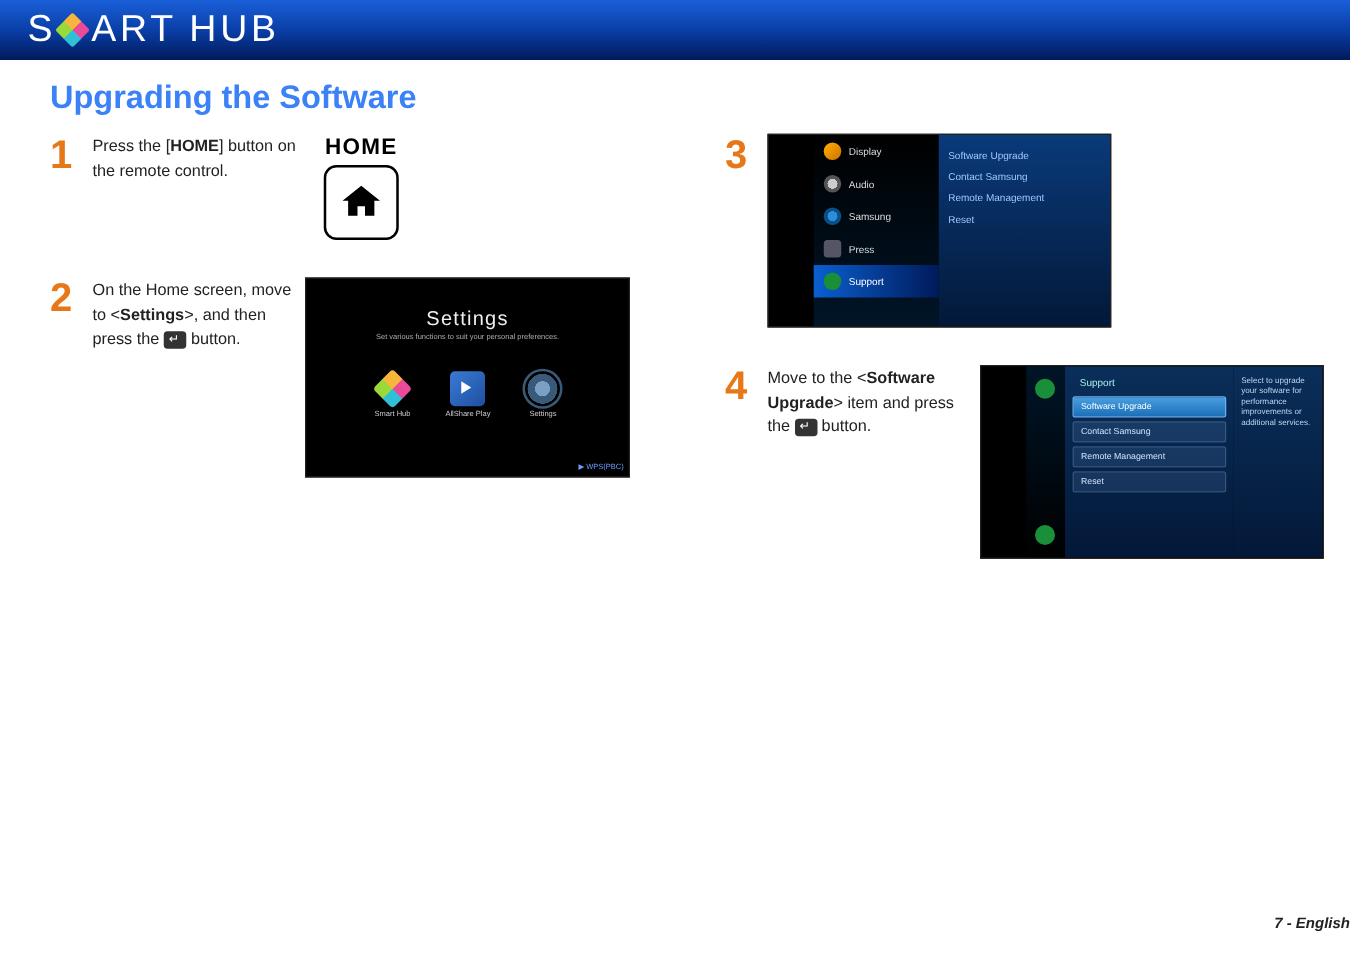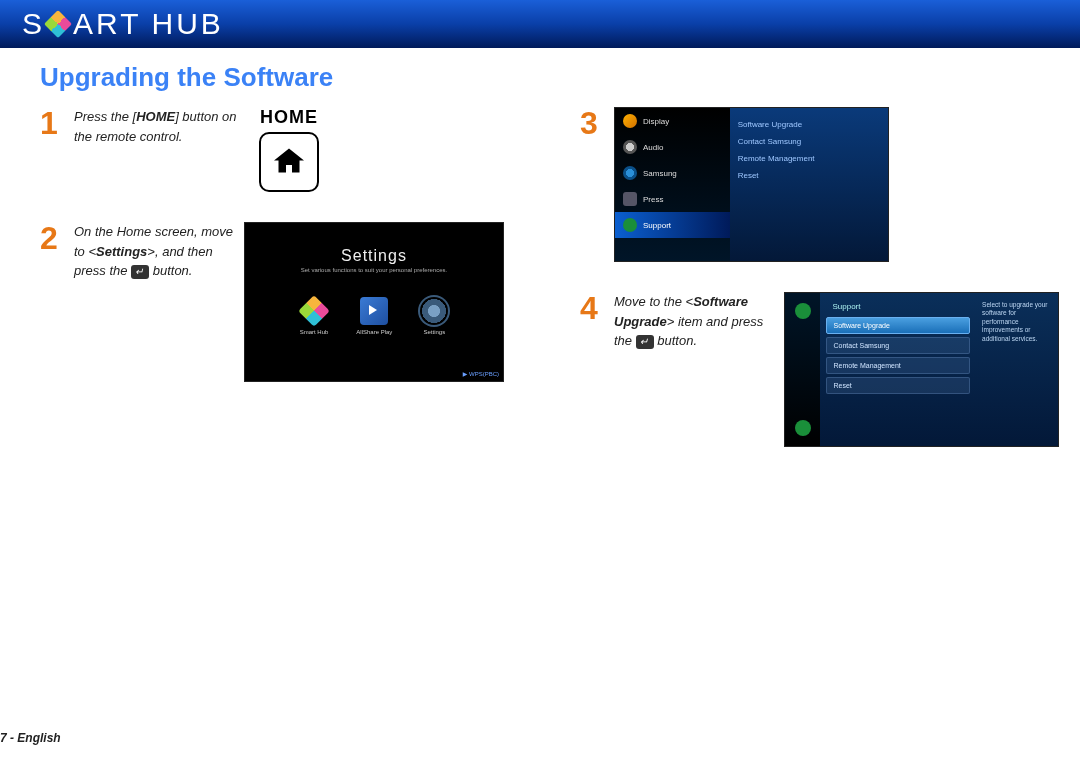--- a/index.html
+++ b/index.html
@@ -55,21 +55,20 @@
     width: 34px;
     flex-shrink: 0;
     line-height: 1;
   }
   .step-text {
     font-size: 13px;
     line-height: 1.5;
     width: 170px;
     flex-shrink: 0;
     color: #222;
-    font-style: italic;
   }
   .step-text b { font-weight: 700; }
   .step-graphic { flex: 1; }
   .enter-key {
     display: inline-block;
     width: 18px; height: 14px;
     background: #333;
     border-radius: 3px;
     vertical-align: middle;
     position: relative;
@@ -97,21 +96,21 @@
   
   .tv {
     background: #000;
     border: 1px solid #222;
     width: 260px; height: 160px;
     color: #fff;
     font-size: 9px;
     position: relative;
     overflow: hidden;
   }
-  .tv.wide { width: 275px; height: 155px; }
+  .tv.wide { width: 275px; height: 155px; padding-left: 36px; }
 
   
   .settings-screen { text-align: center; padding-top: 24px; }
   .settings-title { font-size: 16px; color: #eee; letter-spacing: 1px; }
   .settings-sub { font-size: 6px; color: #aaa; margin-top: 2px; }
   .settings-icons { display: flex; justify-content: center; gap: 28px; margin-top: 24px; }
   .ico-col { text-align: center; font-size: 6px; color: #ccc; }
   .ico {
     width: 28px; height: 28px; margin: 0 auto 4px;
     border-radius: 4px;
@@ -141,21 +140,21 @@
   .menu4-left { width:13%; background:linear-gradient(to bottom,#001528,#000); display:flex; flex-direction:column; justify-content:space-between; align-items:center; padding:10px 0; }
   .menu4-left .ci { width:16px; height:16px; border-radius:50%; background:#1a8f3a; }
   .menu4-mid { flex:1; background:linear-gradient(to bottom,#0a2f5a,#031838); padding:6px; }
   .menu4-mid .hdr { font-size:8px; color:#aee; padding:3px 6px; }
   .menu4-mid .item { font-size:7px; color:#cfe4ff; background:rgba(120,170,230,0.15); border:1px solid rgba(140,180,230,0.25); border-radius:2px; padding:4px 6px; margin:3px 0; }
   .menu4-mid .item.sel { background:linear-gradient(to bottom,#4a9fe0,#1a6fb8); color:#fff; border-color:#6ab0f0; }
   .menu4-right { width:30%; background:linear-gradient(to bottom,#0a2f5a,#031838); padding:8px 6px; font-size:6.5px; color:#bcd6f2; line-height:1.3; }
 
   .footer {
     position:absolute; bottom:18px; left:0; width:100%;
-    text-align:left; font-size:12px; font-style:italic; font-weight:600; color:#222;margin-top:31px;
+    text-align:right; font-size:12px; font-style:italic; font-weight:600; color:#222;margin-top:31px;
   }
 </style>
 </head>
 <body>
 
 <div class="banner">
   <span>S</span>
   <span class="cube"></span>
   <span>ART</span>
   <span style="width:10px"></span>

